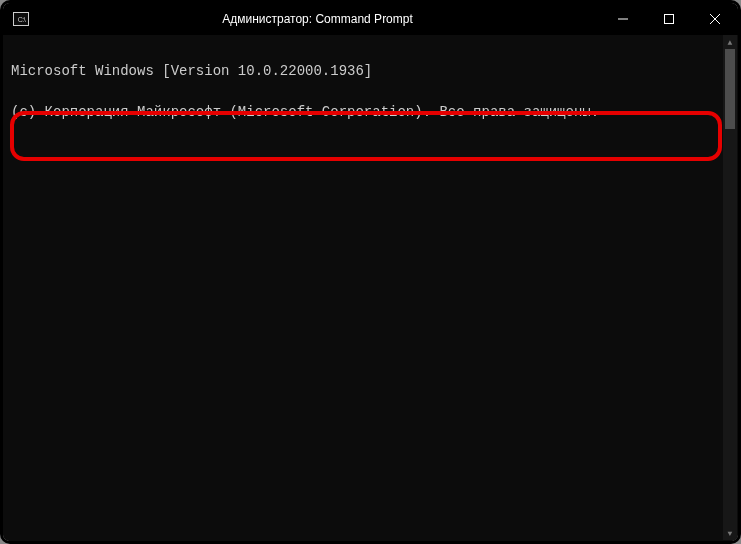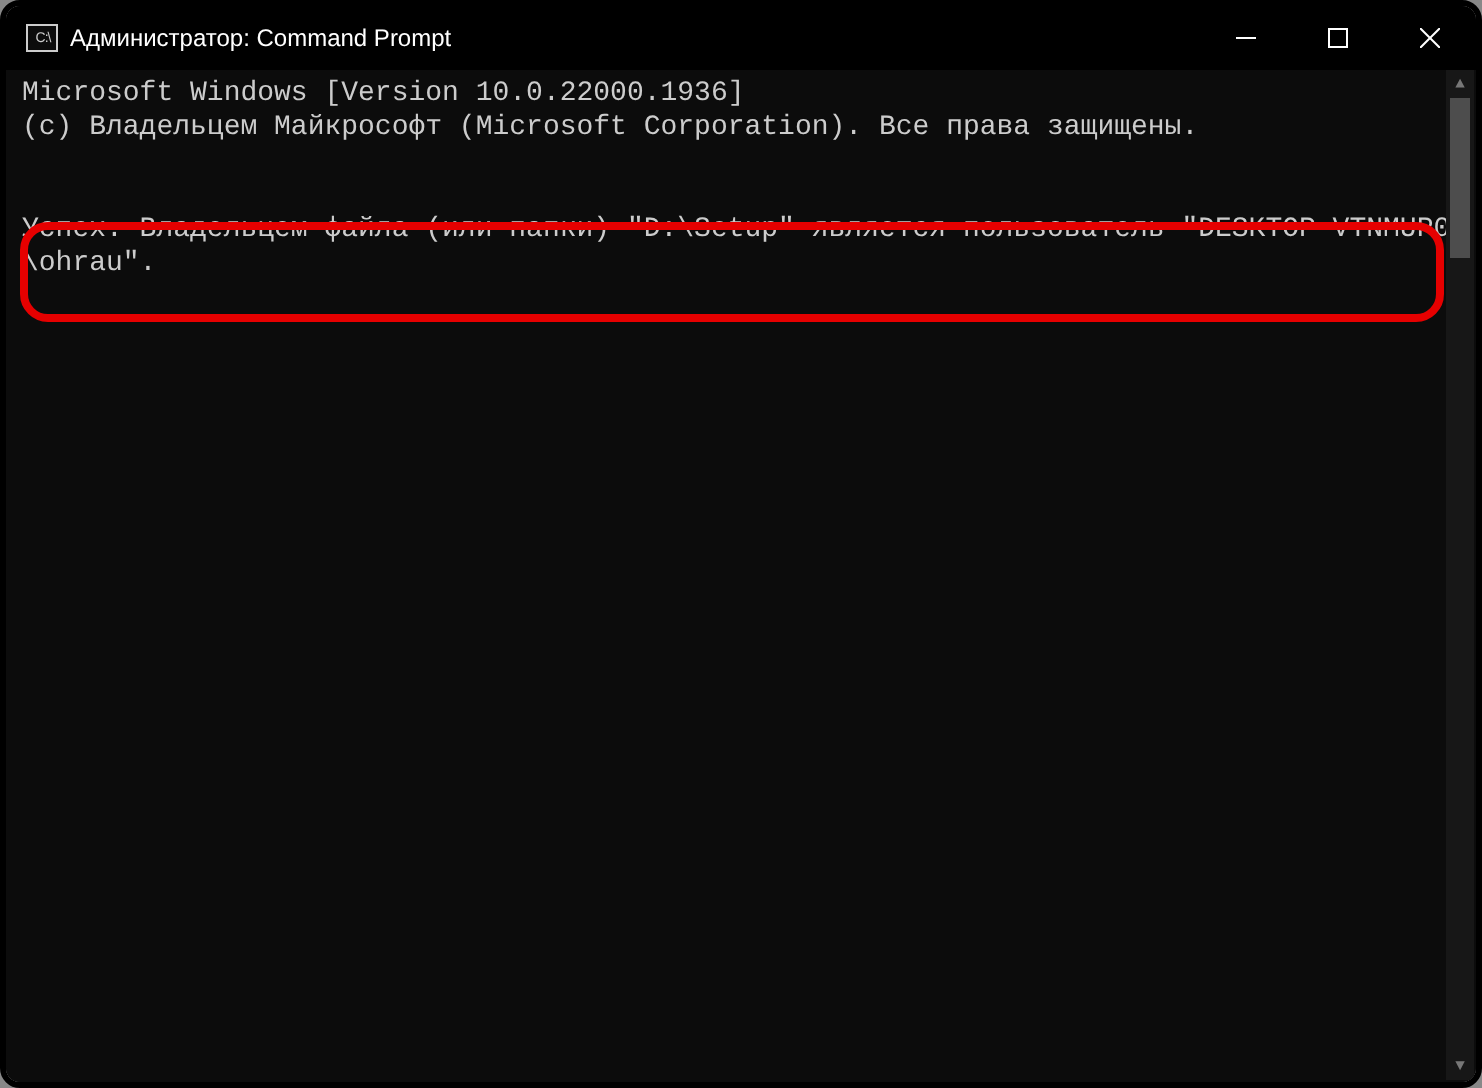--- a/index.html
+++ b/index.html
@@ -51,20 +51,21 @@
       border: 1px solid #ccc;
       font-size: 7px;
       color: #ccc;
       line-height: 1;
       padding-left: 1px;
       letter-spacing: -0.5px;
     }
     .titlebar-title {
       flex: 1;
       white-space: nowrap;
+      text-align: center;
     }
     .titlebar-controls {
       display: flex;
       height: 100%;
     }
     .titlebar-btn {
       width: 46px;
       height: 100%;
       display: flex;
       align-items: center;
@@ -84,20 +85,21 @@
       padding: 4px 8px;
       position: relative;
       color: #cccccc;
       font-size: 14px;
       line-height: 17px;
       font-family: Consolas, 'Courier New', monospace;
     }
     .terminal-line {
       white-space: pre-wrap;
       word-break: break-all;
+      margin-top: 24px;
     }
     .highlight-box {
       position: absolute;
       border: 4px solid #e60000;
       border-radius: 14px;
       pointer-events: none;
     }
     .scrollbar {
       position: absolute;
       right: 1px;
@@ -153,24 +155,23 @@
           <svg viewBox="0 0 10 10">
               <line x1="0" y1="0" x2="10" y2="10"></line>
               <line x1="10" y1="0" x2="0" y2="10"></line>
             </svg>
         </div>
       </div>
     </div>
 
     <div class="terminal-body">
       <div class="terminal-line">Microsoft Windows [Version 10.0.22000.1936]</div>
-      <div class="terminal-line">(c) Владельцем Майкрософт (Microsoft Corporation). Все права защищены.</div>
+      <div class="terminal-line">(c) Корпорация Майкрософт (Microsoft Corporation). Все права защищены.</div>
       <div class="terminal-line">&nbsp;</div>
       <div class="terminal-line">&nbsp;</div>
-      <div class="terminal-line">Успех. Владельцем файла (или папки) "D:\Setup" является пользователь "DESKTOP-VTNMUP0\ohrau".</div>
       <div class="terminal-line">&nbsp;</div>
     </div>
 
     <div class="scrollbar">
       <div class="scrollbar-arrow up">▲</div>
       <div class="scrollbar-thumb"></div>
       <div class="scrollbar-arrow down">▼</div>
     </div>
 
     <div class="highlight-box" id="highlight" style="top: 108px; left: 7px; width: 712px; height: 50px;"></div>

